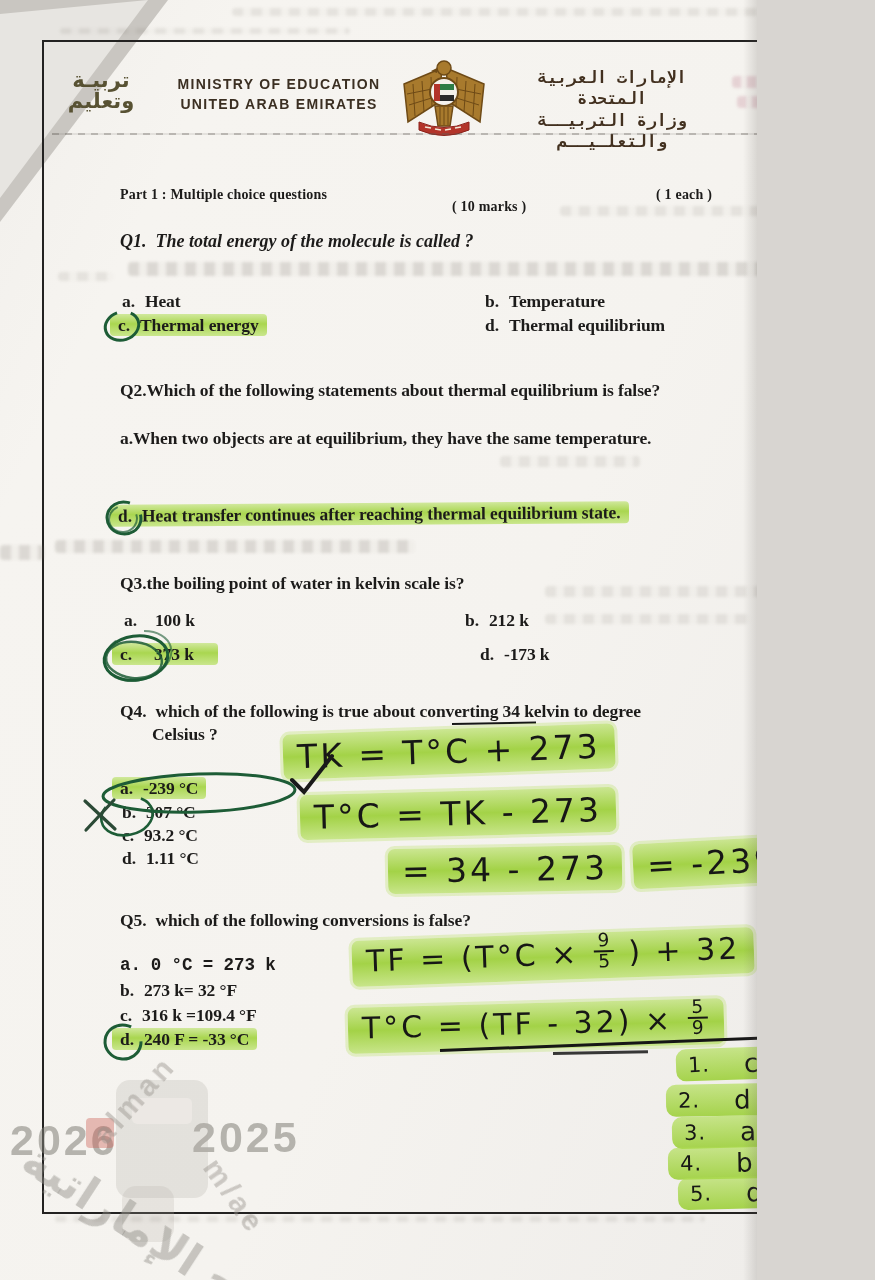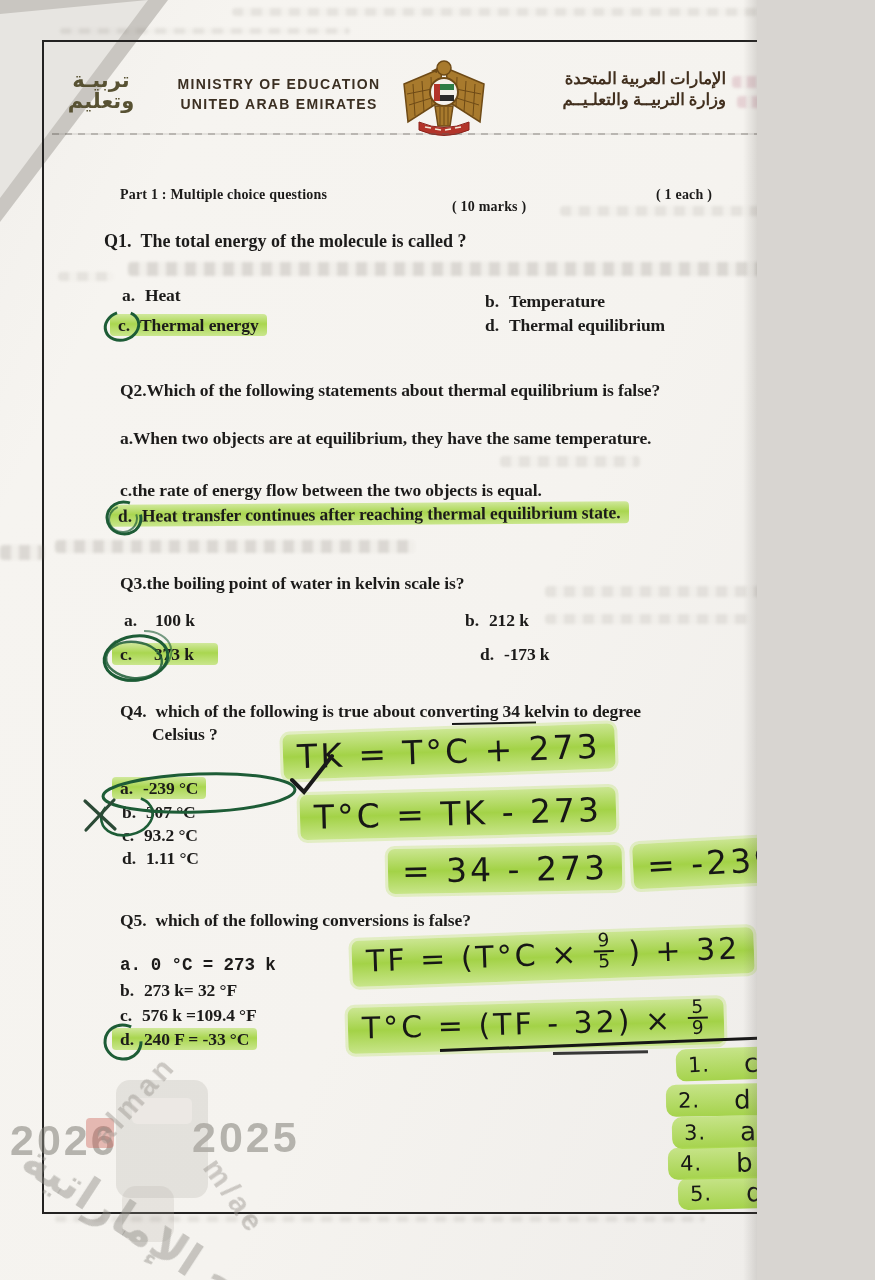--- a/index.html
+++ b/index.html
@@ -46,22 +46,22 @@
   .ansband{position:absolute;display:flex;align-items:center;
       background:linear-gradient(180deg,rgba(176,222,84,.65),rgba(152,206,48,.85));
       border-radius:10px;padding:1px 12px;}
   .ansband .n{font-size:21px;letter-spacing:1px;margin-right:34px;}
   .ansband .a{font-size:26px;}
   
   .logo-ar{font-family:"DejaVu Sans",sans-serif;font-weight:700;color:#585233;
       font-size:21px;line-height:21px;text-align:center;}
   .min-en{font-family:"Liberation Sans",sans-serif;font-weight:700;color:#3b2f22;
       font-size:14px;letter-spacing:1.3px;line-height:1.45;text-align:center;}
-  .min-ar{font-family:Liberation Serif, serif;font-weight:700;color:#42301f;
-      font-size:16.5px;line-height:1.3;direction:rtl;}
+  .min-ar{font-family:Liberation Mono, monospace;font-weight:700;color:#42301f;
+      font-size:16.5px;line-height:1.3;text-align:center;direction:rtl;}
   .sep{position:absolute;left:52px;top:133px;width:782px;height:1.6px;
       background:repeating-linear-gradient(90deg,rgba(95,90,84,.4) 0 7px,rgba(95,90,84,.12) 7px 13px);}
   
   .bleed{position:absolute;filter:blur(1.4px);border-radius:4px;opacity:.8;
       background:repeating-linear-gradient(90deg,rgba(118,112,102,.26) 0 11px,rgba(118,112,102,.05) 11px 19px);}
   .bleed.pink{background:repeating-linear-gradient(90deg,rgba(197,140,155,.4) 0 9px,rgba(197,140,155,.08) 9px 15px);}
   .bleed.soft{opacity:.5;}
   
   .wm{position:absolute;color:rgba(128,125,118,.55);font-weight:700;
       font-family:"Liberation Sans",sans-serif;filter:blur(.4px);}
@@ -133,47 +133,44 @@
     <div>الإمارات العربية المتحدة</div>
     <div>وزارة التربيــة والتعلـيــم</div>
   </div>
 
   <div class="sep"></div>
 
   <div class="abs p t19" style="left:120px;top:187px;">Part 1 : Multiple choice questions</div>
   <div class="abs p t19" style="left:452px;top:199px;">( 10 marks )</div>
   <div class="abs p t19" style="left:656px;top:187px;">( 1 each )</div>
 
-  <div class="abs p t18" style="left:104px;top:231px;">
+  <div class="abs p t18" style="left:120px;top:231px;font-style:italic;">
     <span class="qlabel">Q1.</span><span>The total energy of the molecule is called  ?</span>
   </div>
-  <div class="abs p t17" style="left:122px;top:285px;">
+  <div class="abs p t17" style="left:122px;top:291px;">
     <span class="okey">a.</span><span>Heat</span>
   </div>
   <div class="abs p t17" style="left:485px;top:291px;">
     <span class="okey">b.</span><span>Temperature</span>
   </div>
   <div class="abs p t17" style="left:110px;top:315px;">
     <span class="hl"><span class="okey">c.</span><span>Thermal energy</span></span>
   </div>
   <div class="abs p t17" style="left:485px;top:315px;">
     <span class="okey">d.</span><span>Thermal equilibrium</span>
   </div>
   <svg class="pensvg" style="left:101px;top:308px;" width="42" height="36">
     <ellipse cx="21" cy="18" rx="17" ry="14" fill="none" stroke="#1d5c36" stroke-width="3" transform="rotate(-18 21 18)" stroke-dasharray="72 14"></ellipse>
   </svg>
 
   <div class="abs p t17" style="left:120px;top:380px;">
     <span>Q2.</span><span>Which of the following statements about thermal equilibrium is false?</span>
   </div>
   <div class="abs p t17" style="left:120px;top:428px;">
     <span>a.</span><span>When two objects are at equilibrium, they have the same temperature.</span>
-  </div>
-  <div class="abs p t17" style="left:120px;top:480px;">
-    <span>c.</span><span>the rate of energy flow between  the two objects is equal.</span>
   </div>
   <div class="abs p t17" style="left:110px;top:504px;transform:rotate(-.4deg);">
     <span class="hl"><span class="okey">d.</span><span>Heat transfer continues after reaching thermal equilibrium state.</span></span>
   </div>
   <svg class="pensvg" style="left:102px;top:498px;" width="44" height="40">
     <ellipse cx="22" cy="20" rx="17" ry="16" fill="none" stroke="#1d5c36" stroke-width="3" transform="rotate(12 22 20)" stroke-dasharray="80 16"></ellipse>
     <ellipse cx="21" cy="21" rx="14" ry="13" fill="none" stroke="#1d5c36" stroke-width="2" opacity=".7" transform="rotate(-10 21 21)" stroke-dasharray="60 22"></ellipse>
   </svg>
 
   <div class="abs p t17" style="left:120px;top:573px;">
@@ -245,21 +242,21 @@
   <div class="abs p t17" style="left:120px;top:910px;">
     <span class="qlabel">Q5.</span><span>which of the following conversions is false?</span>
   </div>
   <div class="abs p t17" style="left:120px;top:955px;font-family:Liberation Mono, monospace;">
     <span class="okey">a.</span><span>0 °C = 273 k</span>
   </div>
   <div class="abs p t17" style="left:120px;top:980px;">
     <span class="okey">b.</span><span>273 k= 32 °F</span>
   </div>
   <div class="abs p t17" style="left:120px;top:1005px;">
-    <span class="okey">c.</span><span>576 k =109.4 °F</span>
+    <span class="okey">c.</span><span>316 k =109.4 °F</span>
   </div>
   <div class="abs p t17" style="left:112px;top:1029px;">
     <span class="hl"><span class="okey">d.</span><span>240 F = -33 °C</span></span>
   </div>
   <svg class="pensvg" style="left:100px;top:1021px;" width="46" height="42">
     <ellipse cx="23" cy="21" rx="18" ry="17" fill="none" stroke="#1d5c36" stroke-width="3" transform="rotate(8 23 21)" stroke-dasharray="88 18"></ellipse>
   </svg>
 
   <div class="fband" style="left:352px;top:934px;transform:rotate(-2deg);">
     <span class="hw" style="font-size:30px;">

